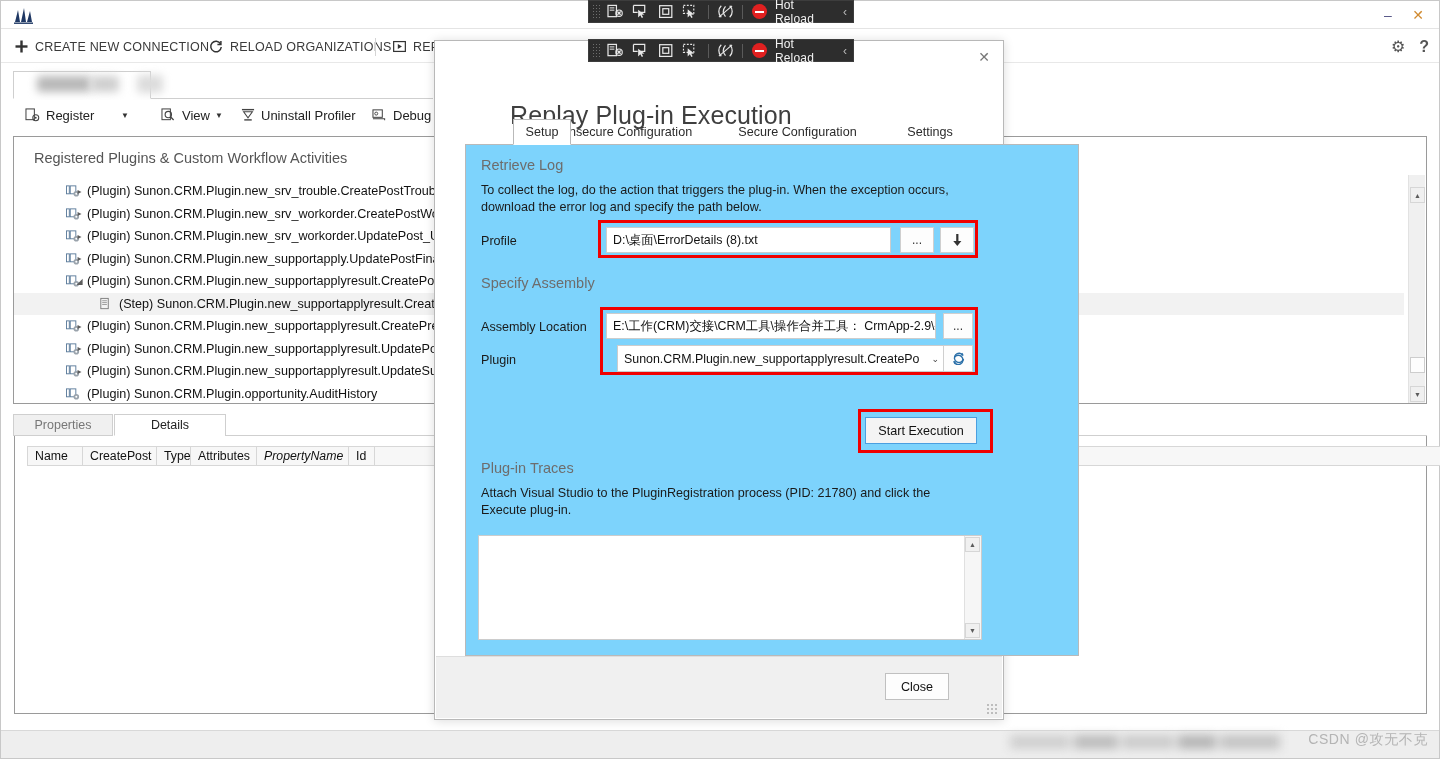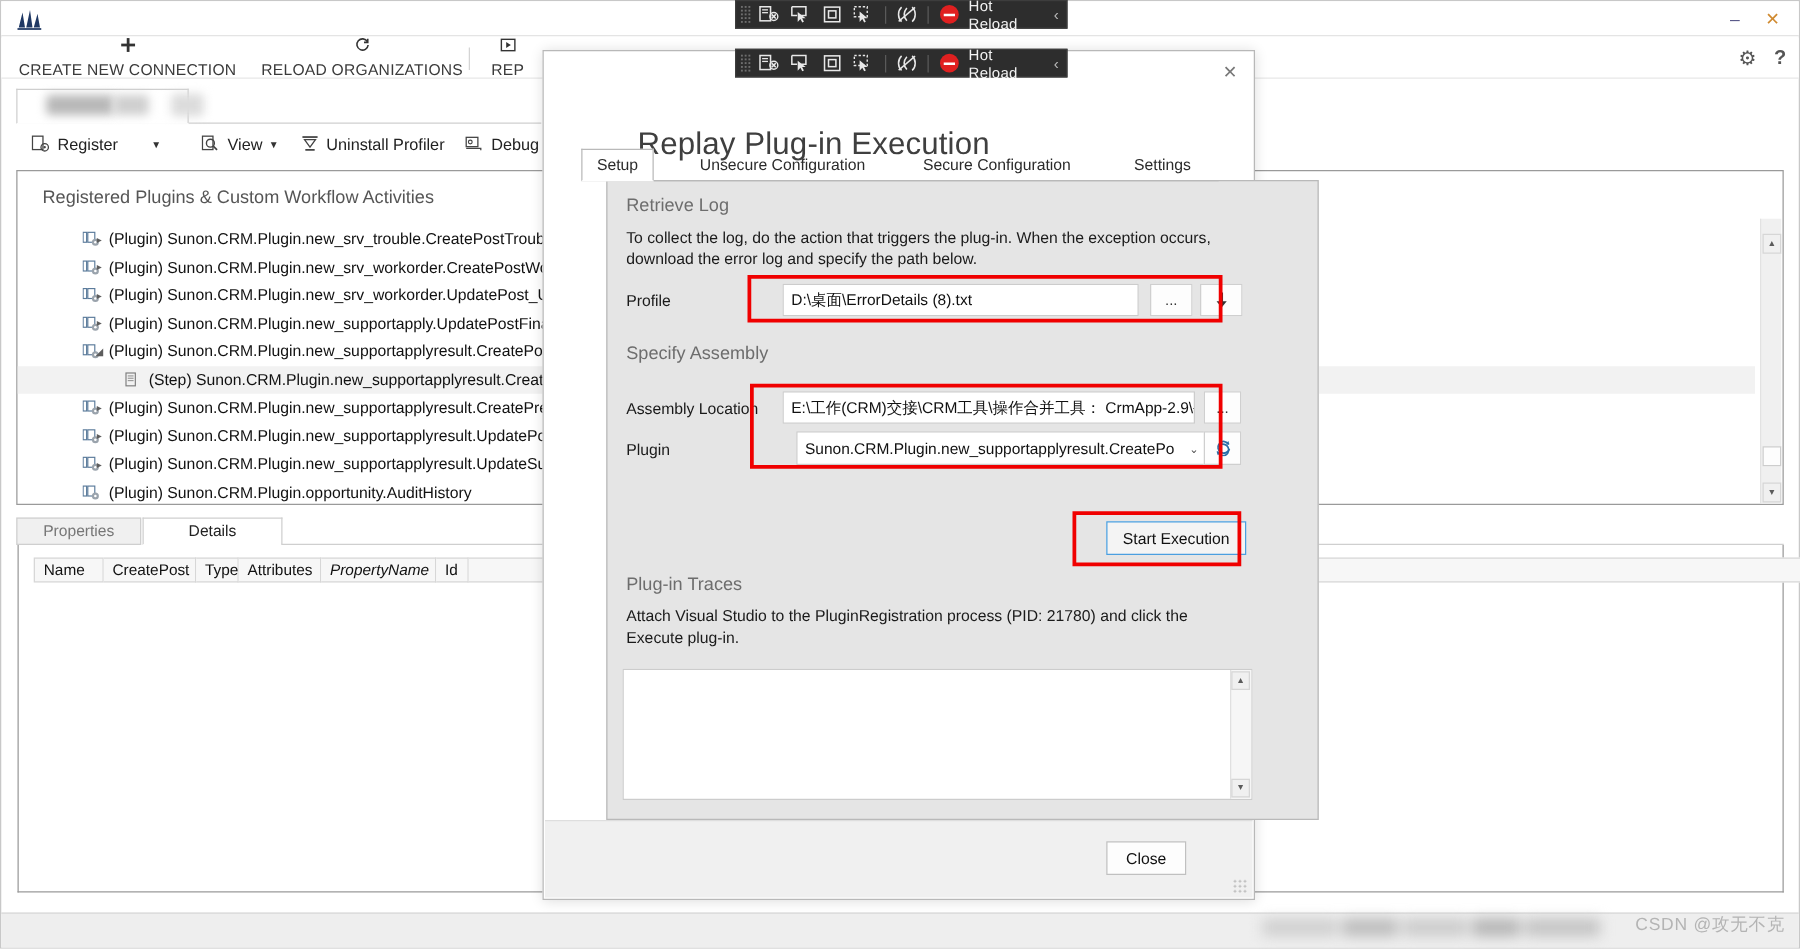--- a/index.html
+++ b/index.html
@@ -36,21 +36,20 @@
 
   
   #commandbar {
     position:absolute; left:0; top:29px; width:1438px; height:33px;
     background:#ffffff; border-bottom:1px solid #e8e8e8;
   }
   .cmd-item {
     position:absolute; top:0; height:33px; display:flex; align-items:center;
     gap:7px; font-size:12.5px; color:#3a3a3a; letter-spacing:.2px;
     white-space:nowrap;
-    flex-direction:column;
   }
   .cmd-sep {
     position:absolute; top:8px; width:1px; height:18px; background:#d4d4d4;
   }
   .gear-help { position:absolute; right:10px; top:0; height:33px; display:flex; align-items:center; gap:14px; }
   .gear-help span { font-size:16px; color:#555; }
 
   
   #org-tabstrip {
     position:absolute; left:12px; top:70px; width:420px; height:28px;
@@ -186,25 +185,25 @@
 
   
   #dlg-tabs {
     position:absolute; left:30px; top:78px; width:510px; height:26px;
   }
   .dtab {
     position:absolute; top:0; height:26px; display:flex; align-items:center;
     justify-content:center; font-size:12.6px; color:#2b2b2b;
   }
   .dtab.active {
-    border:1px solid #b9b9b9; border-bottom:1px solid #ffffff; background:#fff; z-index:3;
+    border:1px solid #b9b9b9; border-bottom:1px solid #ffffff; background:#fff; z-index:3;margin-left:48px;
   }
   #dlg-tabpanel {
-    position:absolute; left:30px; top:103px; width:570px; height:512px;
-    border:1px solid #b9b9b9; background:#e5e5e5;margin-left:20px;
+    position:absolute; left:30px; top:103px; width:614px; height:512px;
+    border:1px solid #b9b9b9; background:#7dd3fc;
   }
   #dtabs-topline {
     position:absolute; left:30px; top:103px; width:510px; height:1px; background:#b9b9b9; z-index:1;
   }
 
   .sect-head {
     position:absolute; font-size:14.5px; color:#6d6d6d; font-weight:400;
   }
   .body-text {
     position:absolute; font-size:12.6px; color:#1a1a1a; line-height:17px;

